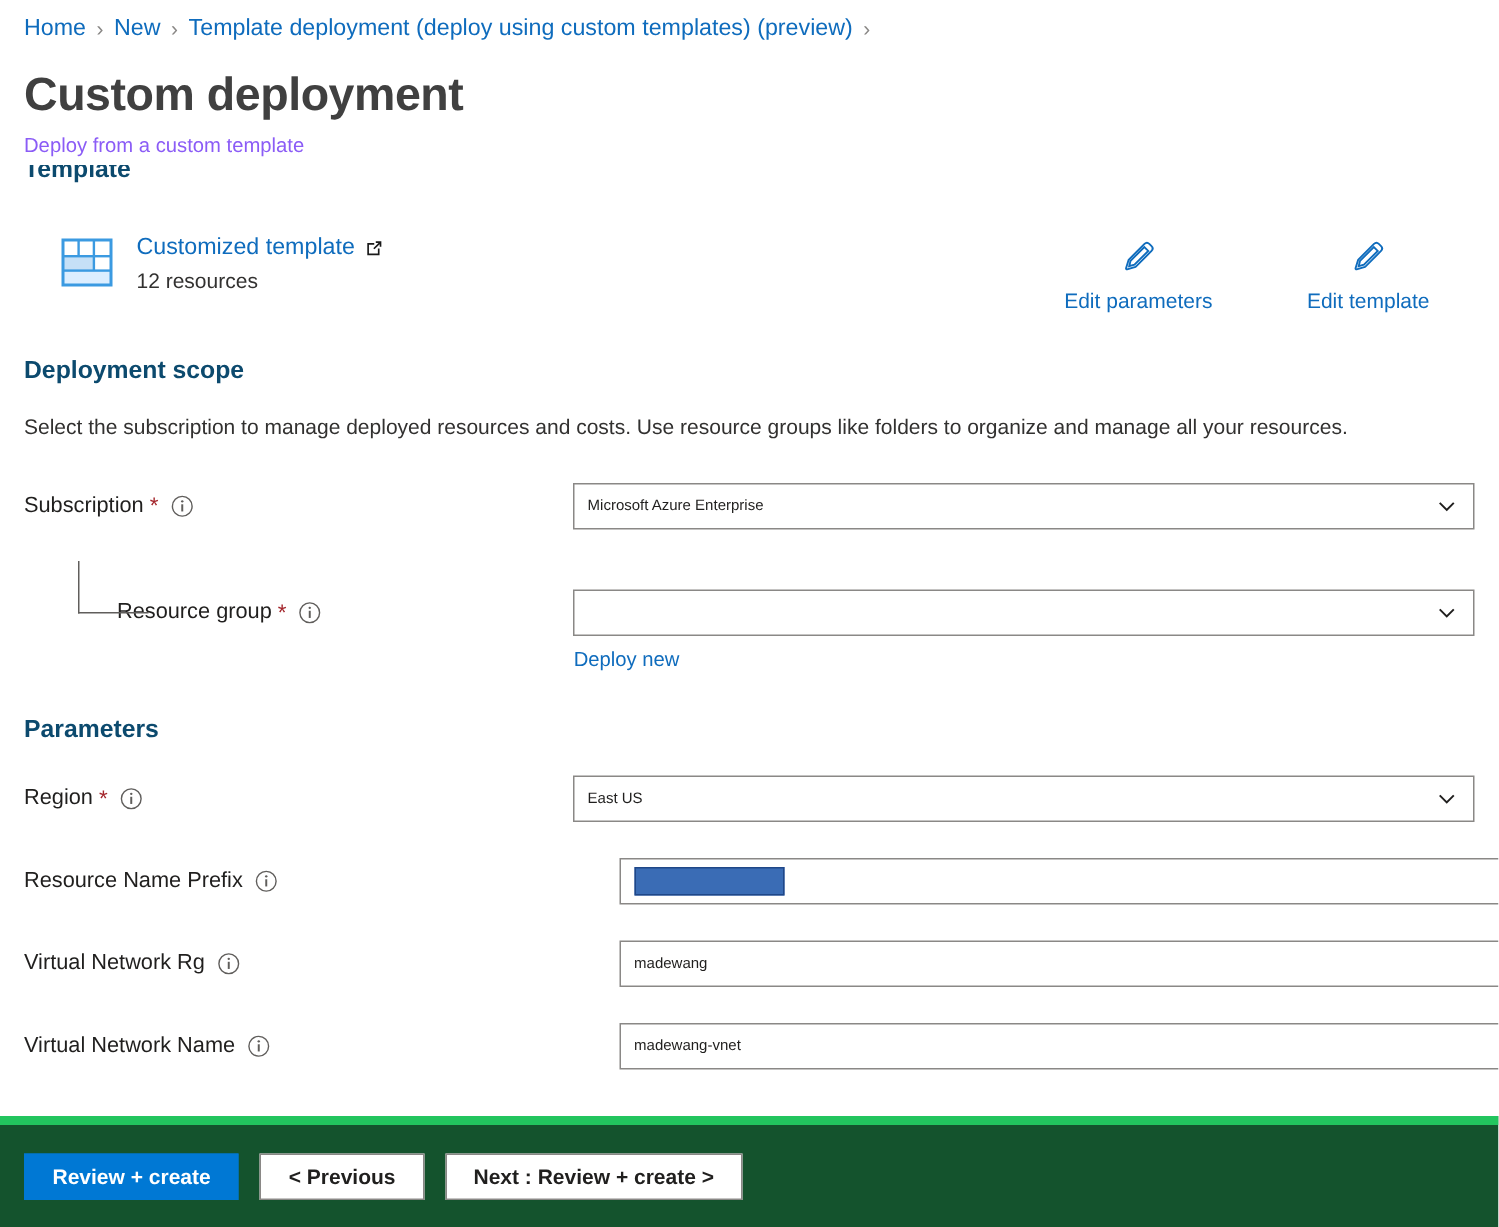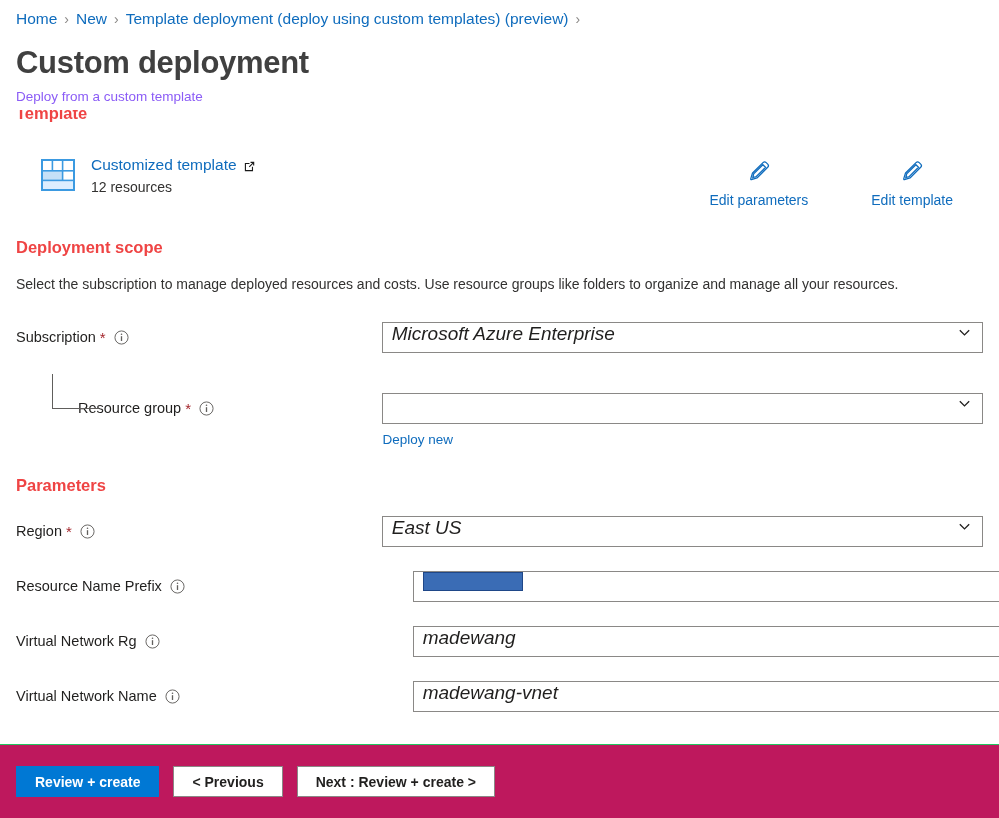--- a/index.html
+++ b/index.html
@@ -60,21 +60,21 @@
     right: 0;
     bottom: 74px;
     overflow: hidden;
     padding: 0 16px;
     box-sizing: border-box;
   }
 
   .section-title {
     font-size: 16.5px;
     font-weight: 600;
-    color: #ef4444;
+    color: #0c4a6e;
   }
   .section-title.clipped {
     margin-top: -6px;
   }
   .section-title.spaced {
     margin-top: 30px;
   }
   .section-desc {
     font-size: 14px;
     color: #323130;
@@ -168,27 +168,26 @@
 
   .field-ctl { width: 612px; }
 
   .select-box, .text-box {
     width: 100%;
     height: 31px;
     box-sizing: border-box;
     border: 1px solid #8a8886;
     background: #ffffff;
     display: flex;
-    align-items: flex-start;
+    align-items: center;
     padding: 0 9px;
-    font-size: 19px;
+    font-size: 10px;
     color: #201f1e;
     cursor: pointer;
     position: relative;
-    font-style: italic;
   }
   .text-box { cursor: text; margin-left: 31px; }
   .chev {
     position: absolute;
     right: 10px;
     width: 15px;
     height: 15px;
   }
   .create-new {
     font-size: 13.5px;
@@ -218,22 +217,22 @@
     border-bottom: 1px solid #605e5c;
   }
 
   
   .footer {
     position: absolute;
     left: 0;
     right: 0;
     bottom: 0;
     height: 74px;
-    background: #be185d;
-    border-top: 1px solid #22c55e;
+    background: #14532d;
+    border-top: 6px solid #22c55e;
     display: flex;
     align-items: center;
     gap: 14px;
     padding-left: 16px;
     box-sizing: border-box;
   }
   .btn {
     height: 31px;
     min-width: 96px;
     padding: 0 18px;

